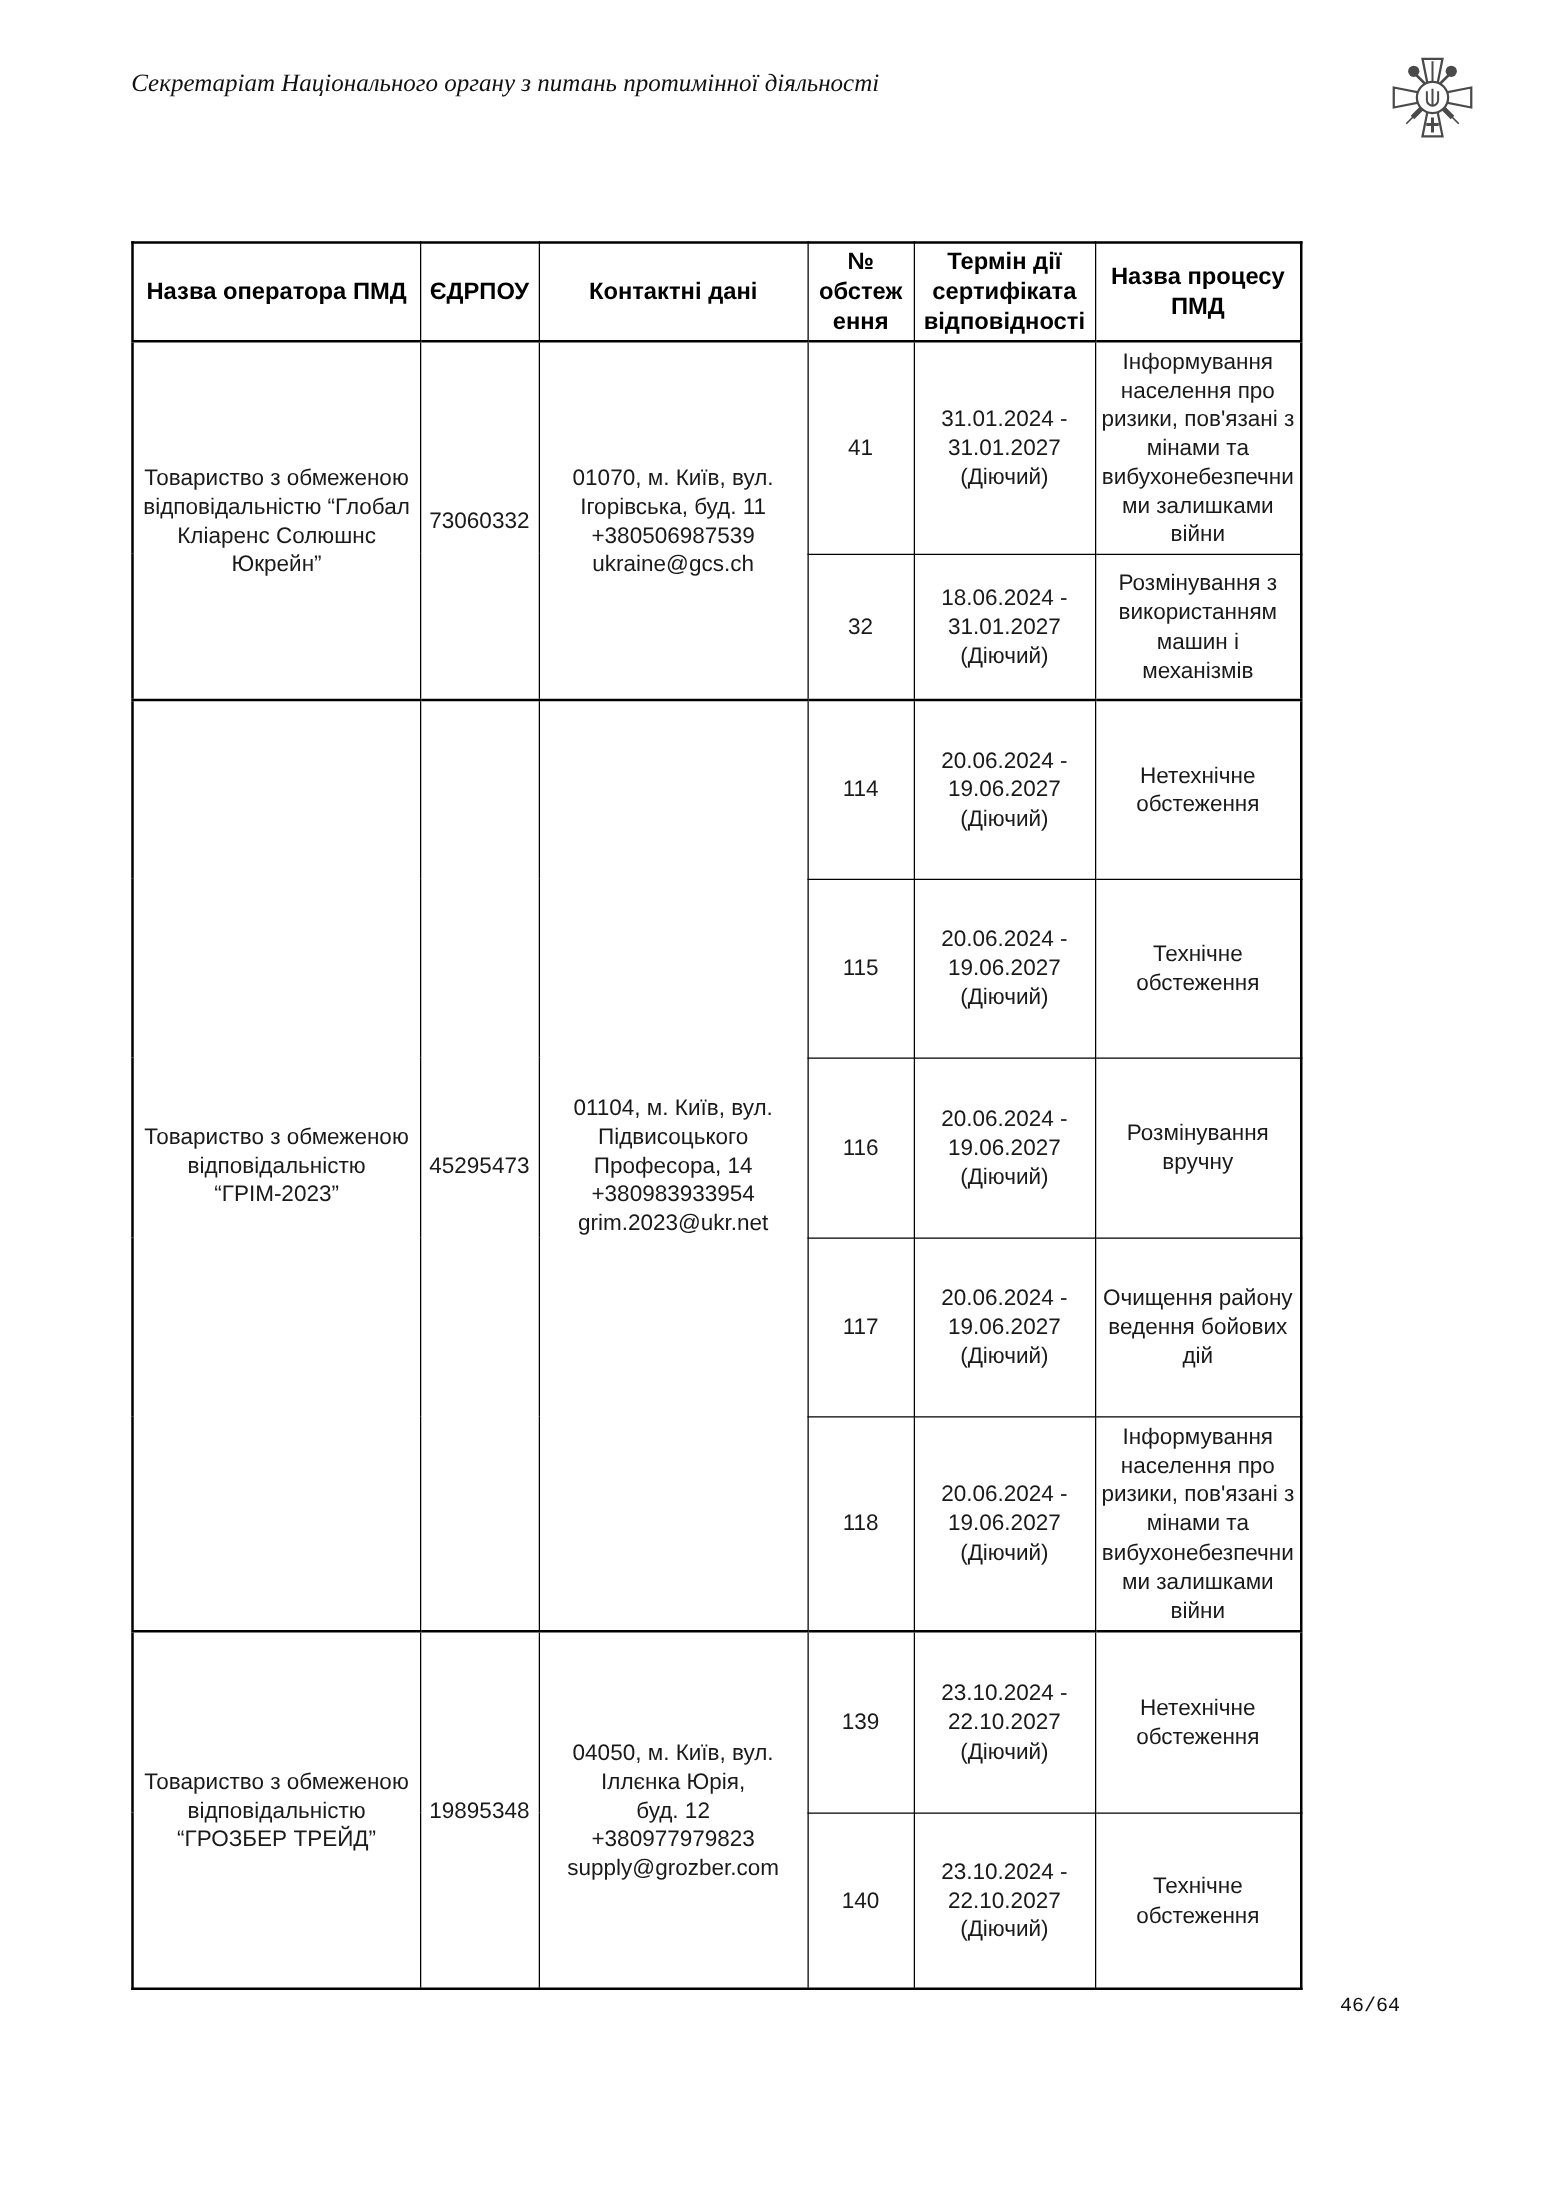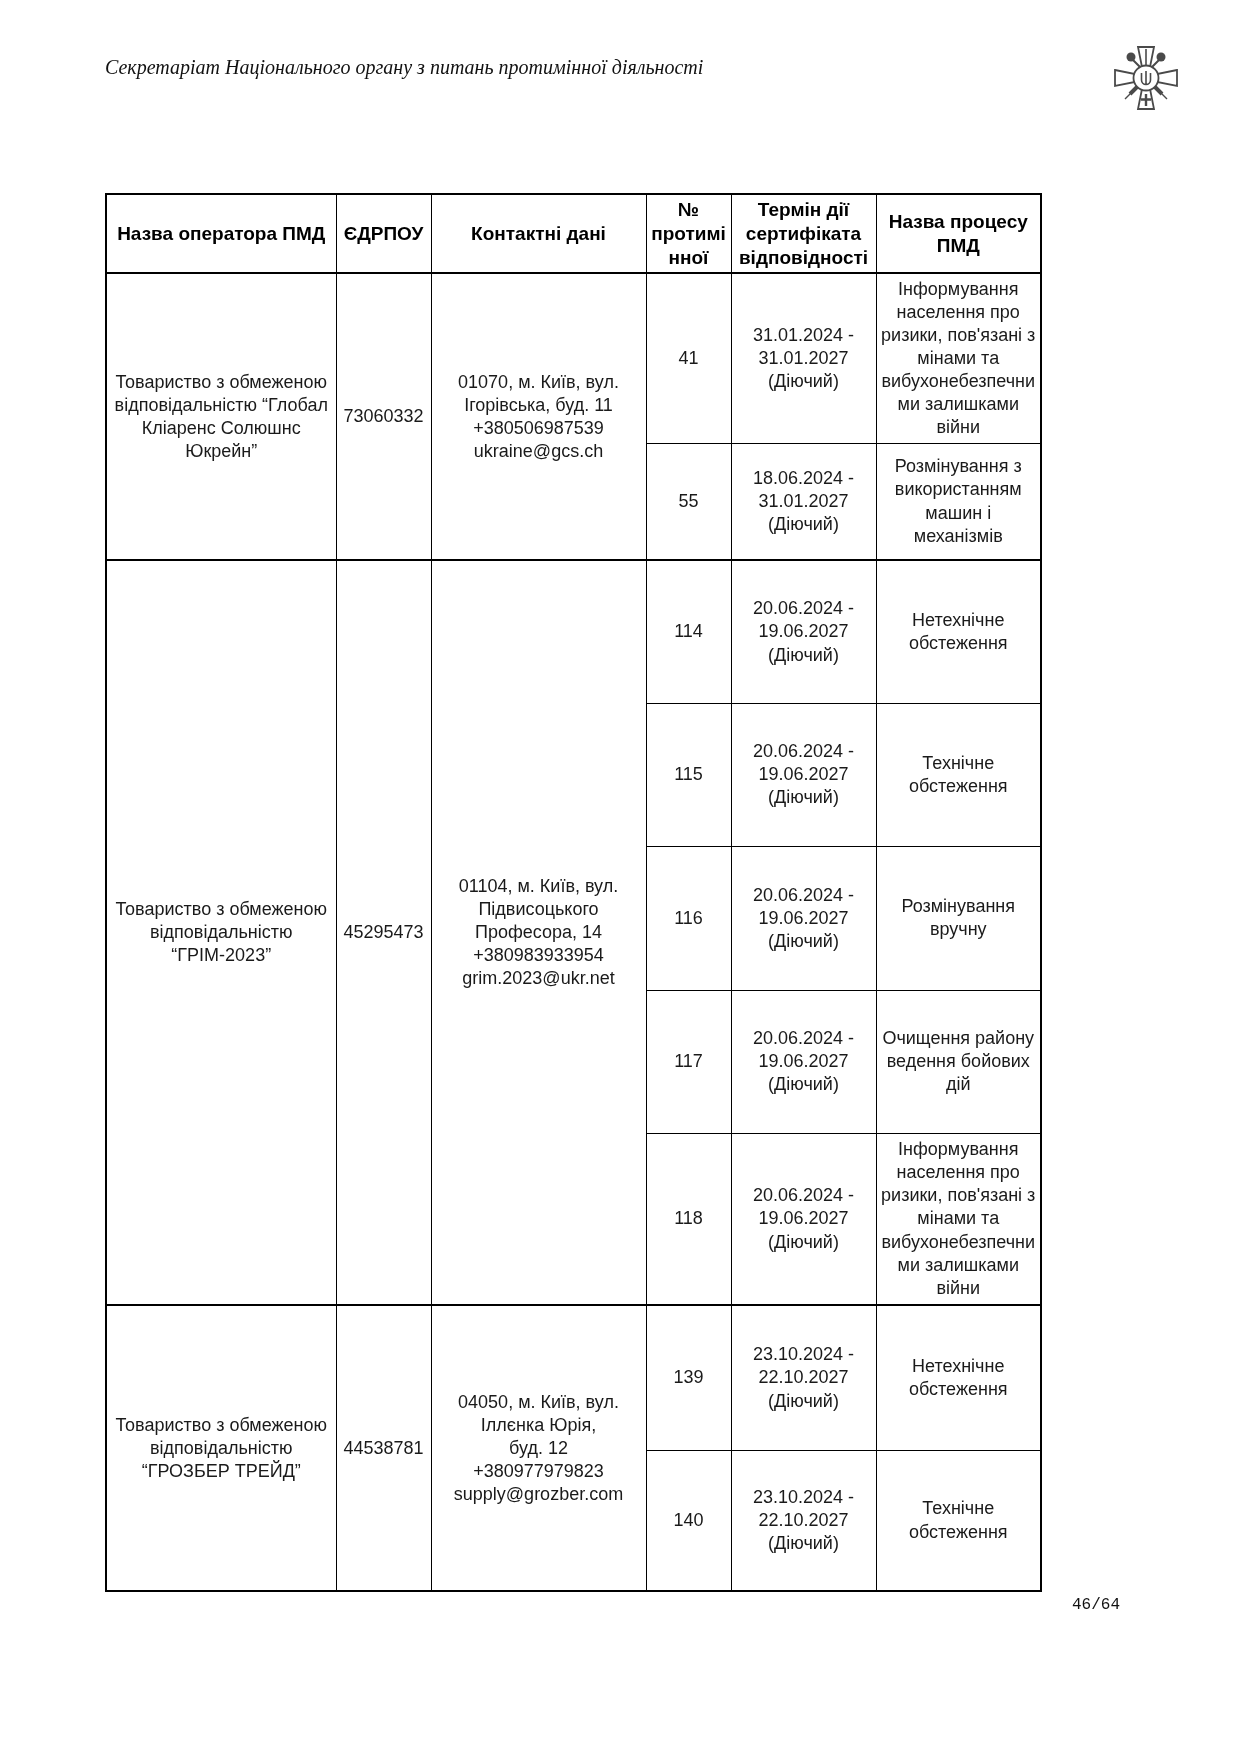--- a/index.html
+++ b/index.html
@@ -128,41 +128,41 @@
       <col style="width:215px">
       <col style="width:85px">
       <col style="width:145px">
       <col style="width:165px">
     </colgroup>
     <thead>
       <tr style="height:77px">
         <th>Назва оператора ПМД</th>
         <th>ЄДРПОУ</th>
         <th>Контактні дані</th>
-        <th>№ протимінної</th>
+        <th>№ обстеження</th>
         <th>Термін дії сертифіката відповідності</th>
         <th>Назва процесу ПМД</th>
       </tr>
     </thead>
     <tbody>
         <tr class="block-start" style="height: 170px;">
           <td class="cell-operator" rowspan="2">Товариство з обмеженою відповідальністю “Глобал Кліаренс Солюшнс Юкрейн”</td>
           <td class="cell-edrpou" rowspan="2">73060332</td>
           <td class="cell-contact" rowspan="2">01070, м. Київ, вул.
 Ігорівська, буд. 11
 +380506987539
 ukraine@gcs.ch</td>
           <td class="cell-number">41</td>
           <td class="cell-validity">31.01.2024 -
 31.01.2027
 (Діючий)</td>
           <td class="cell-process">Інформування населення про ризики, пов'язані з мінами та вибухонебезпечними залишками війни</td>
         </tr>
         <tr style="height: 117px;">
-          <td class="cell-number">55</td>
+          <td class="cell-number">32</td>
           <td class="cell-validity">18.06.2024 -
 31.01.2027
 (Діючий)</td>
           <td class="cell-process">Розмінування з використанням машин і механізмів</td>
         </tr>
         <tr class="block-start" style="height: 143px;">
           <td class="cell-operator" rowspan="5">Товариство з обмеженою відповідальністю “ГРІМ-2023”</td>
           <td class="cell-edrpou" rowspan="5">45295473</td>
           <td class="cell-contact" rowspan="5">01104, м. Київ, вул.
 Підвисоцького
@@ -198,21 +198,21 @@
         </tr>
         <tr style="height: 172px;">
           <td class="cell-number">118</td>
           <td class="cell-validity">20.06.2024 -
 19.06.2027
 (Діючий)</td>
           <td class="cell-process">Інформування населення про ризики, пов'язані з мінами та вибухонебезпечними залишками війни</td>
         </tr>
         <tr class="block-start" style="height: 145px;">
           <td class="cell-operator" rowspan="2">Товариство з обмеженою відповідальністю “ГРОЗБЕР ТРЕЙД”</td>
-          <td class="cell-edrpou" rowspan="2">44538781</td>
+          <td class="cell-edrpou" rowspan="2">19895348</td>
           <td class="cell-contact" rowspan="2">04050, м. Київ, вул.
 Іллєнка Юрія,
 буд. 12
 +380977979823
 supply@grozber.com</td>
           <td class="cell-number">139</td>
           <td class="cell-validity">23.10.2024 -
 22.10.2027
 (Діючий)</td>
           <td class="cell-process">Нетехнічне обстеження</td>

